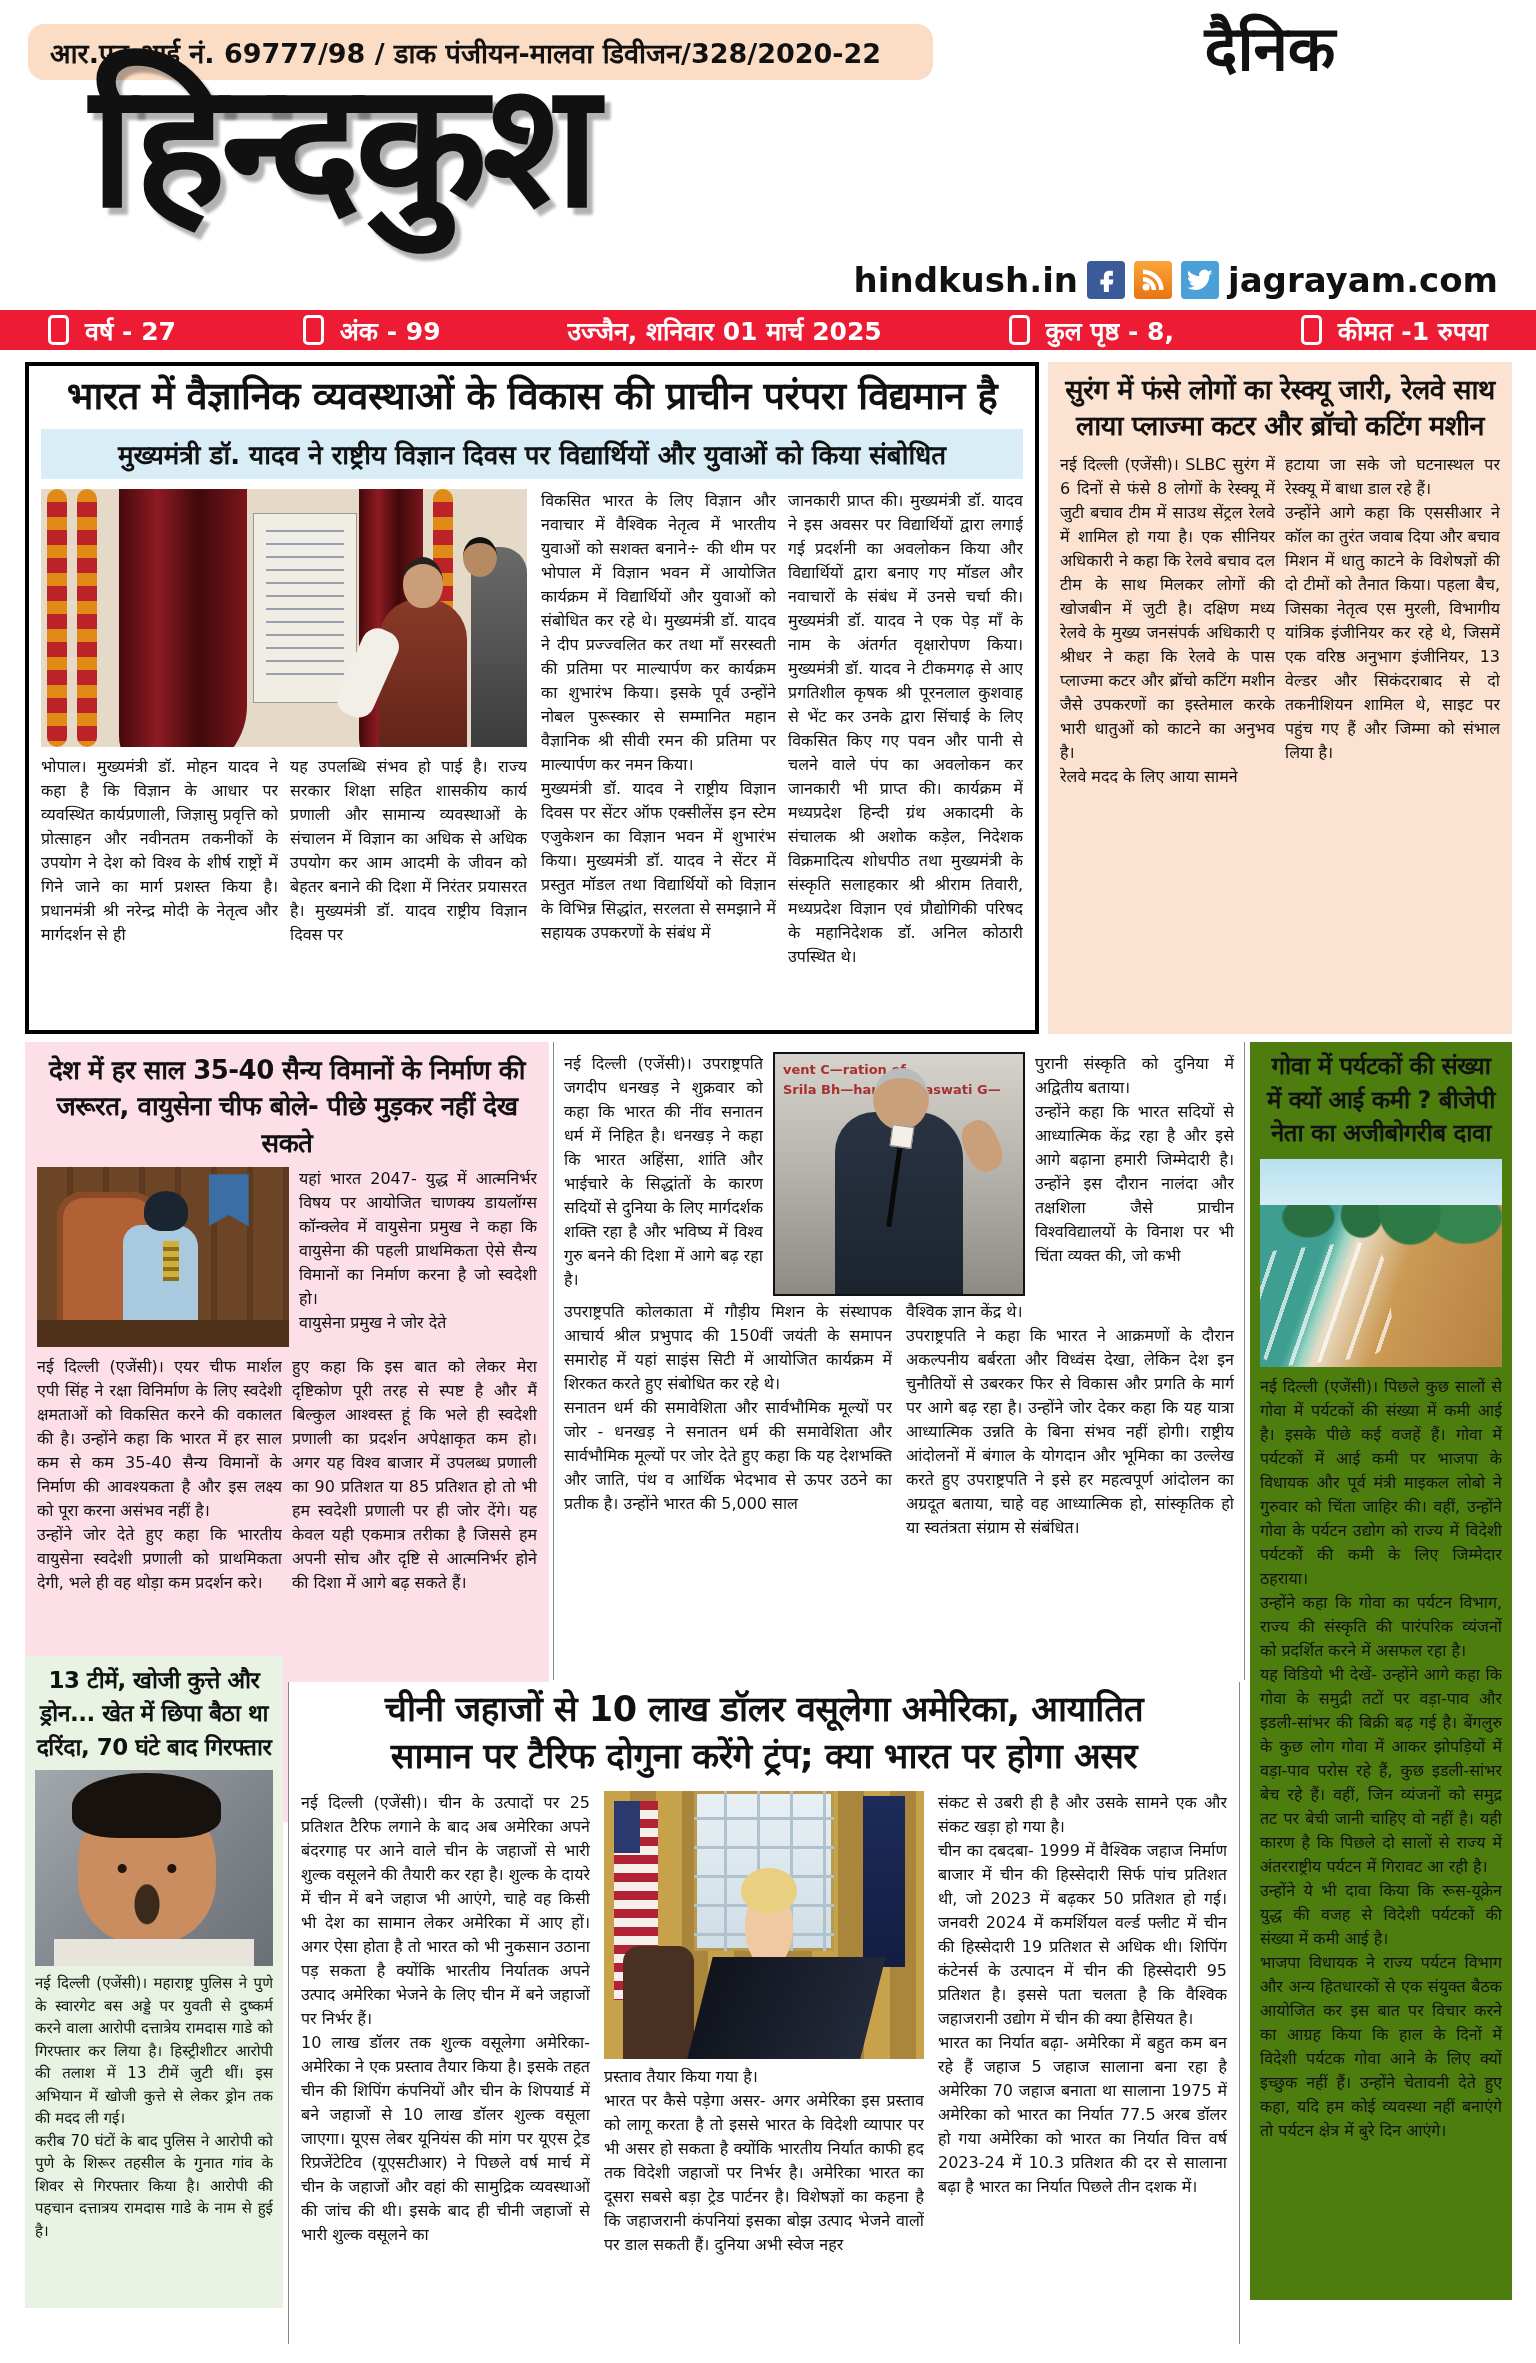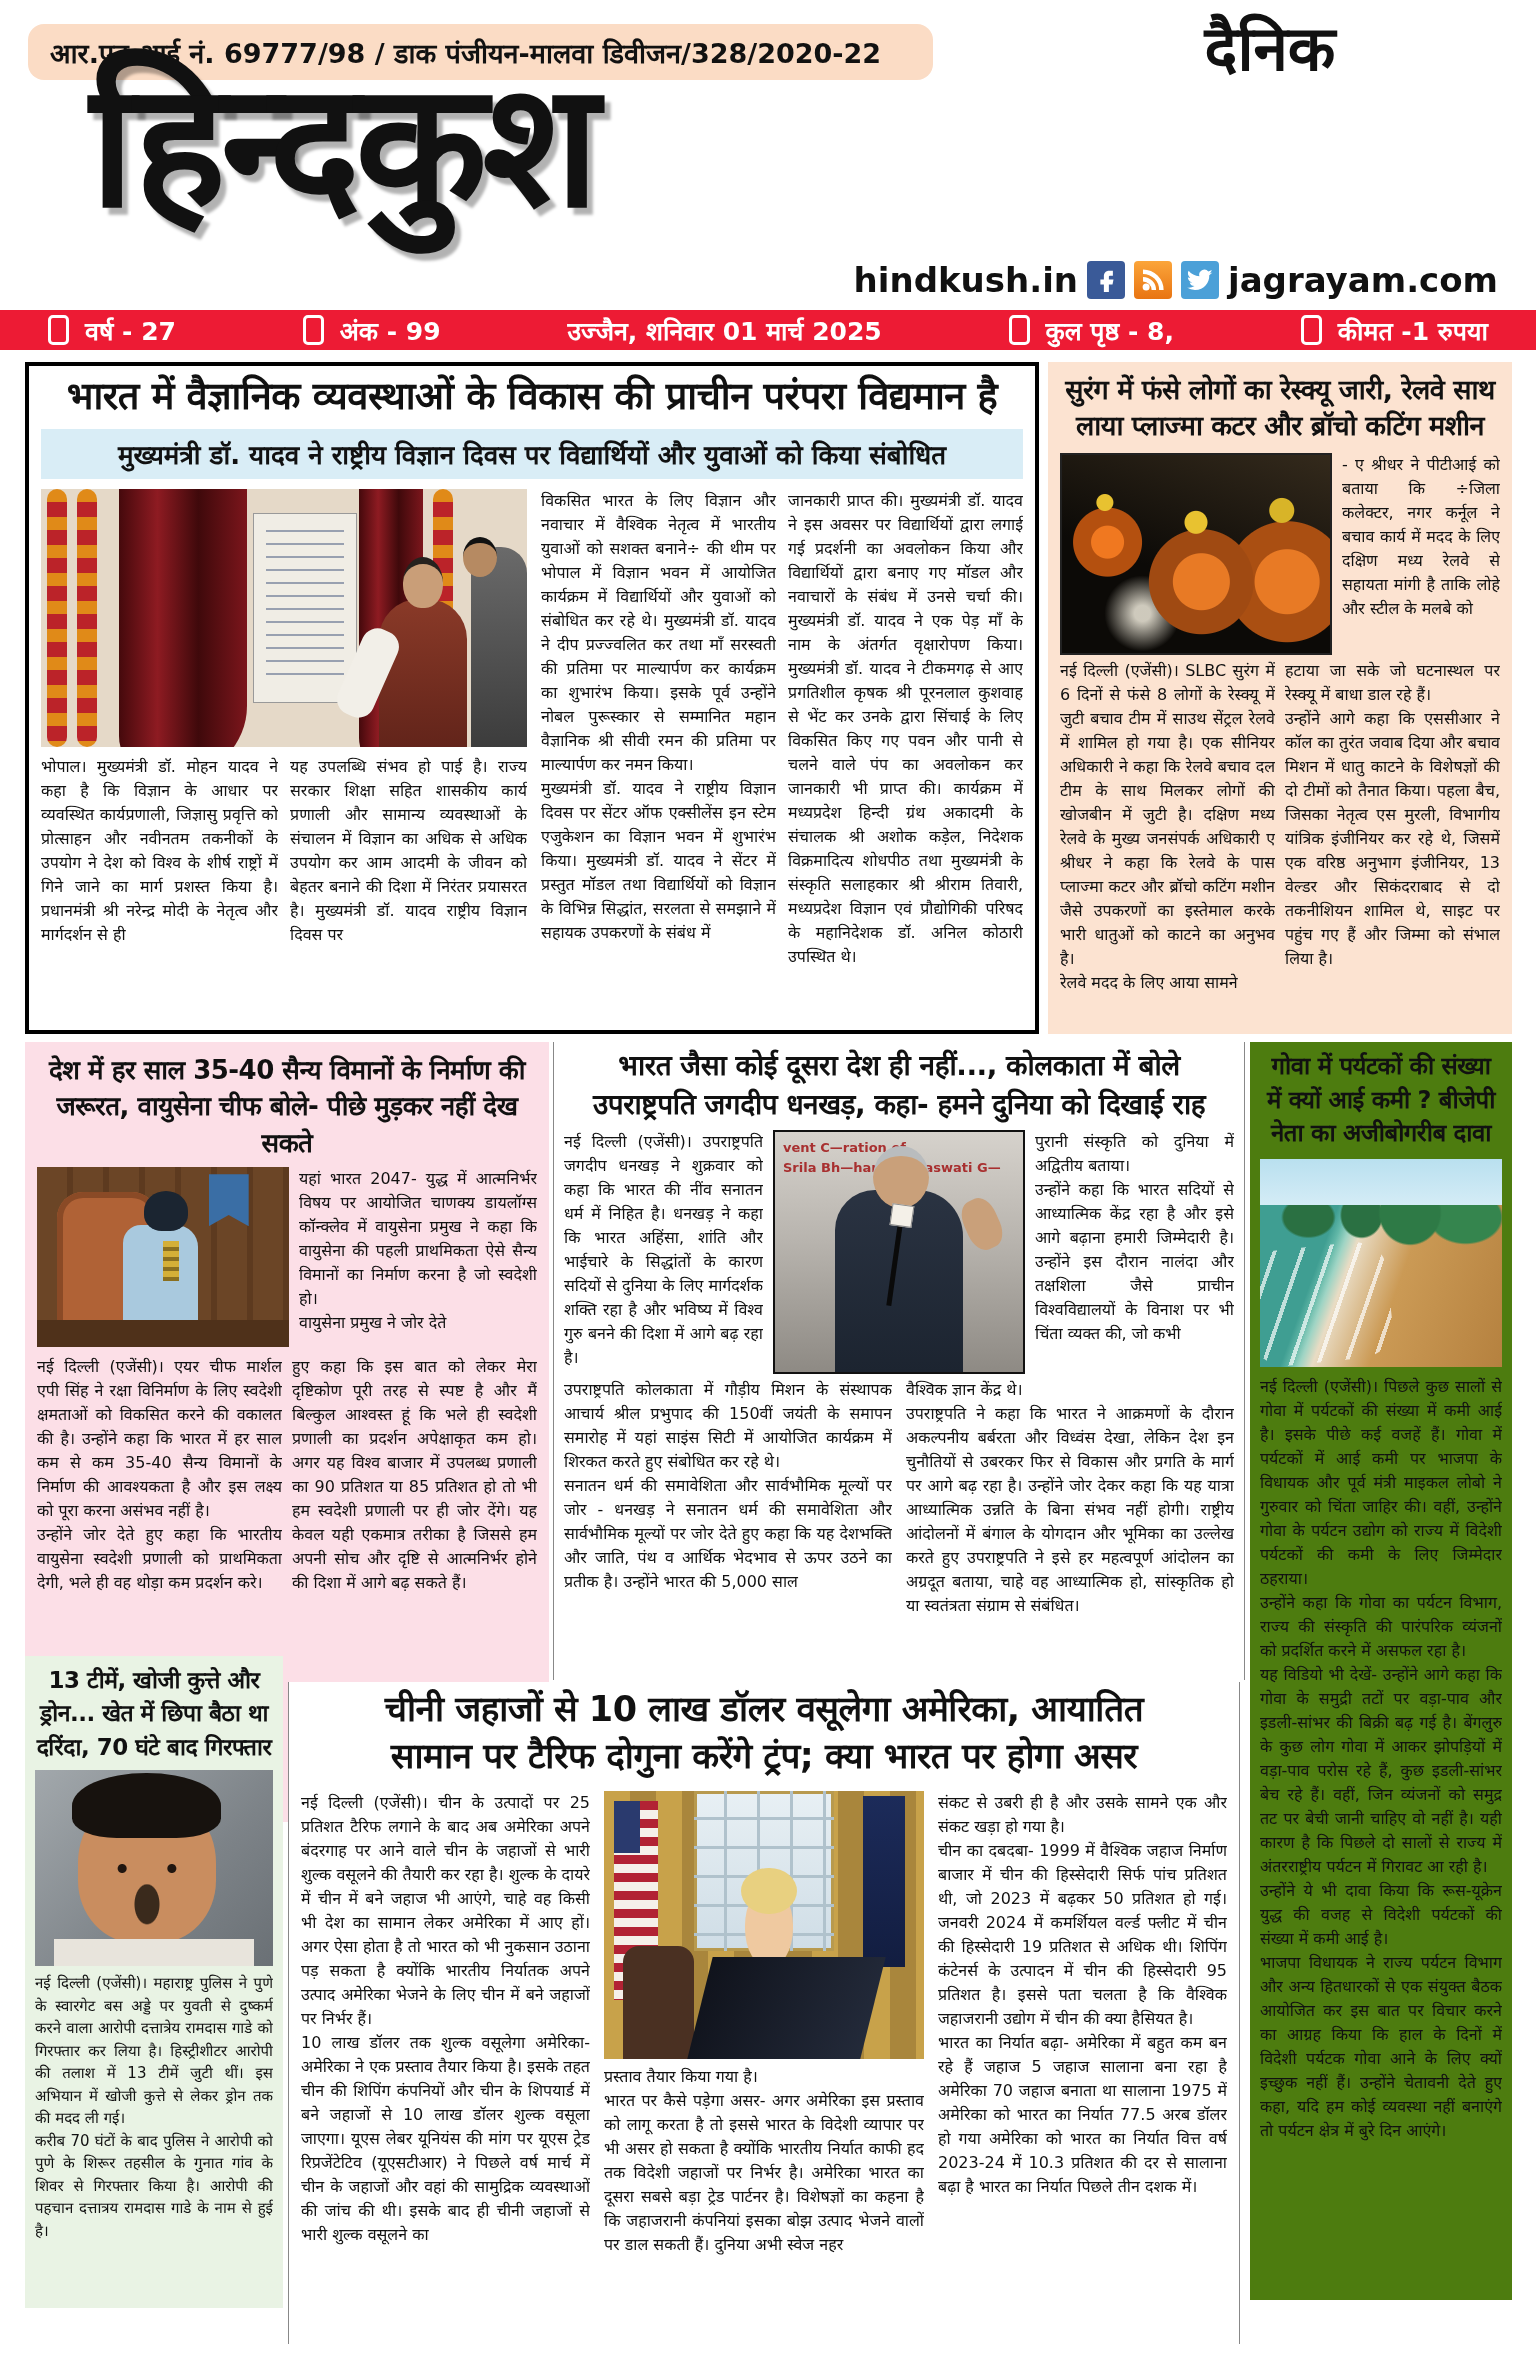--- a/index.html
+++ b/index.html
@@ -237,24 +237,20 @@
         <div class="bt">विकसित भारत के लिए विज्ञान और नवाचार में वैश्विक नेतृत्व में भारतीय युवाओं को सशक्त बनाने÷ की थीम पर भोपाल में विज्ञान भवन में आयोजित कार्यक्रम में विद्यार्थियों और युवाओं को संबोधित कर रहे थे। मुख्यमंत्री डॉ. यादव ने दीप प्रज्ज्वलित कर तथा माँ सरस्वती की प्रतिमा पर माल्यार्पण कर कार्यक्रम का शुभारंभ किया। इसके पूर्व उन्होंने नोबल पुरूस्कार से सम्मानित महान वैज्ञानिक श्री सीवी रमन की प्रतिमा पर माल्यार्पण कर नमन किया।
 मुख्यमंत्री डॉ. यादव ने राष्ट्रीय विज्ञान दिवस पर सेंटर ऑफ एक्सीलेंस इन स्टेम एजुकेशन का विज्ञान भवन में शुभारंभ किया। मुख्यमंत्री डॉ. यादव ने सेंटर में प्रस्तुत मॉडल तथा विद्यार्थियों को विज्ञान के विभिन्न सिद्धांत, सरलता से समझाने में सहायक उपकरणों के संबंध में</div>
         <div class="bt">जानकारी प्राप्त की। मुख्यमंत्री डॉ. यादव ने इस अवसर पर विद्यार्थियों द्वारा लगाई गई प्रदर्शनी का अवलोकन किया और विद्यार्थियों द्वारा बनाए गए मॉडल और नवाचारों के संबंध में उनसे चर्चा की। मुख्यमंत्री डॉ. यादव ने एक पेड़ माँ के नाम के अंतर्गत वृक्षारोपण किया। मुख्यमंत्री डॉ. यादव ने टीकमगढ़ से आए प्रगतिशील कृषक श्री पूरनलाल कुशवाह से भेंट कर उनके द्वारा सिंचाई के लिए विकसित किए गए पवन और पानी से चलने वाले पंप का अवलोकन कर जानकारी भी प्राप्त की। कार्यक्रम में मध्यप्रदेश हिन्दी ग्रंथ अकादमी के संचालक श्री अशोक कड़ेल, निदेशक विक्रमादित्य शोधपीठ तथा मुख्यमंत्री के संस्कृति सलाहकार श्री श्रीराम तिवारी, मध्यप्रदेश विज्ञान एवं प्रौद्योगिकी परिषद के महानिदेशक डॉ. अनिल कोठारी उपस्थित थे।</div>
       </div>
     </div>
   </div>
 
   <div class="abs art-tunnel">
     <div class="hl h2l h-tunnel">सुरंग में फंसे लोगों का रेस्क्यू जारी, रेलवे साथ
 लाया प्लाज्मा कटर और ब्रॉचो कटिंग मशीन</div>
-    <div class="tun-row1">
-      <div class="photo photo-tunnel"></div>
-      <div class="bt">- ए श्रीधर ने पीटीआई को बताया कि ÷जिला कलेक्टर, नगर कर्नूल ने बचाव कार्य में मदद के लिए दक्षिण मध्य रेलवे से सहायता मांगी है ताकि लोहे और स्टील के मलबे को</div>
-    </div>
     <div class="tun-row2">
       <div class="bt">नई दिल्ली (एजेंसी)। SLBC सुरंग में 6 दिनों से फंसे 8 लोगों के रेस्क्यू में जुटी बचाव टीम में साउथ सेंट्रल रेलवे में शामिल हो गया है। एक सीनियर अधिकारी ने कहा कि रेलवे बचाव दल टीम के साथ मिलकर लोगों की खोजबीन में जुटी है। दक्षिण मध्य रेलवे के मुख्य जनसंपर्क अधिकारी ए श्रीधर ने कहा कि रेलवे के पास प्लाज्मा कटर और ब्रॉचो कटिंग मशीन जैसे उपकरणों का इस्तेमाल करके भारी धातुओं को काटने का अनुभव है।
 रेलवे मदद के लिए आया सामने</div>
       <div class="bt">हटाया जा सके जो घटनास्थल पर रेस्क्यू में बाधा डाल रहे हैं।
 उन्होंने आगे कहा कि एससीआर ने कॉल का तुरंत जवाब दिया और बचाव मिशन में धातु काटने के विशेषज्ञों की दो टीमों को तैनात किया। पहला बैच, जिसका नेतृत्व एस मुरली, विभागीय यांत्रिक इंजीनियर कर रहे थे, जिसमें एक वरिष्ठ अनुभाग इंजीनियर, 13 वेल्डर और सिकंदराबाद से दो तकनीशियन शामिल थे, साइट पर पहुंच गए हैं और जिम्मा को संभाल लिया है।</div>
     </div>
   </div>
 
   <div class="abs art-airforce">
     <div class="hl h2l h-airforce">देश में हर साल 35-40 सैन्य विमानों के निर्माण की
@@ -270,22 +266,20 @@
 वायुसेना प्रमुख ने जोर देते</div>
     </div>
     <div class="af-row2">
       <div class="bt">नई दिल्ली (एजेंसी)। एयर चीफ मार्शल एपी सिंह ने रक्षा विनिर्माण के लिए स्वदेशी क्षमताओं को विकसित करने की वकालत की है। उन्होंने कहा कि भारत में हर साल कम से कम 35-40 सैन्य विमानों के निर्माण की आवश्यकता है और इस लक्ष्य को पूरा करना असंभव नहीं है।
 उन्होंने जोर देते हुए कहा कि भारतीय वायुसेना स्वदेशी प्रणाली को प्राथमिकता देगी, भले ही वह थोड़ा कम प्रदर्शन करे।</div>
       <div class="bt">हुए कहा कि इस बात को लेकर मेरा दृष्टिकोण पूरी तरह से स्पष्ट है और मैं बिल्कुल आश्वस्त हूं कि भले ही स्वदेशी प्रणाली का प्रदर्शन अपेक्षाकृत कम हो। अगर यह विश्व बाजार में उपलब्ध प्रणाली का 90 प्रतिशत या 85 प्रतिशत हो तो भी हम स्वदेशी प्रणाली पर ही जोर देंगे। यह केवल यही एकमात्र तरीका है जिससे हम अपनी सोच और दृष्टि से आत्मनिर्भर होने की दिशा में आगे बढ़ सकते हैं।</div>
     </div>
   </div>
 
   <div class="abs art-vp">
-    <div class="hl h2l h-vp">भारत जैसा कोई दूसरा देश ही नहीं..., कोलकाता में बोले
-उपराष्ट्रपति जगदीप धनखड़, कहा- हमने दुनिया को दिखाई राह</div>
     <div class="vp-row1">
       <div class="bt">नई दिल्ली (एजेंसी)। उपराष्ट्रपति जगदीप धनखड़ ने शुक्रवार को कहा कि भारत की नींव सनातन धर्म में निहित है। धनखड़ ने कहा कि भारत अहिंसा, शांति और भाईचारे के सिद्धांतों के कारण सदियों से दुनिया के लिए मार्गदर्शक शक्ति रहा है और भविष्य में विश्व गुरु बनने की दिशा में आगे बढ़ रहा है।</div>
       <div class="photo photo-vp">
         <div class="vp-cap">vent C—ration of
 Srila Bh—hanta Saraswati G—</div>
         <div class="vp-man"></div>
         <div class="vp-mic"></div>
       </div>
       <div class="bt">पुरानी संस्कृति को दुनिया में अद्वितीय बताया।
 उन्होंने कहा कि भारत सदियों से आध्यात्मिक केंद्र रहा है और इसे आगे बढ़ाना हमारी जिम्मेदारी है। उन्होंने इस दौरान नालंदा और तक्षशिला जैसे प्राचीन विश्वविद्यालयों के विनाश पर भी चिंता व्यक्त की, जो कभी</div>

